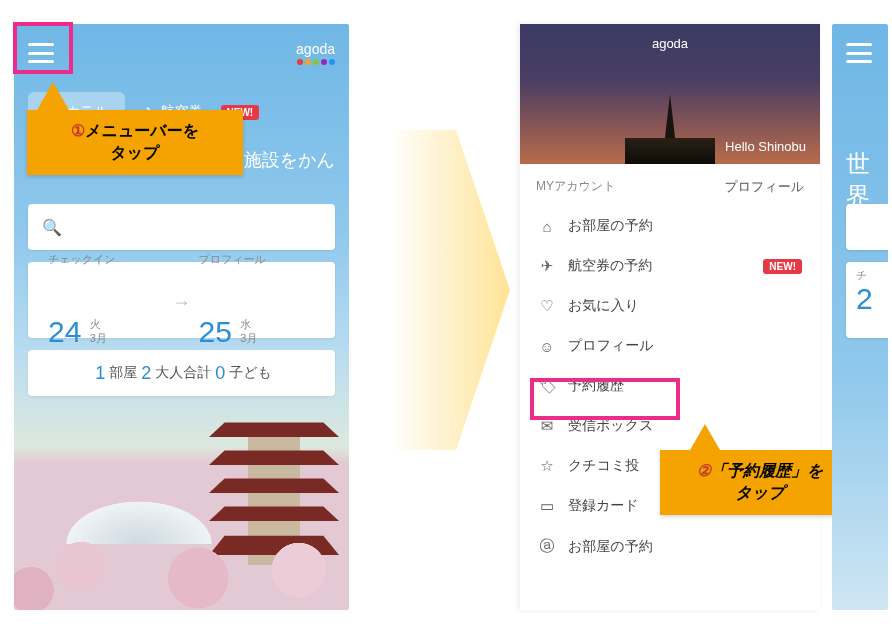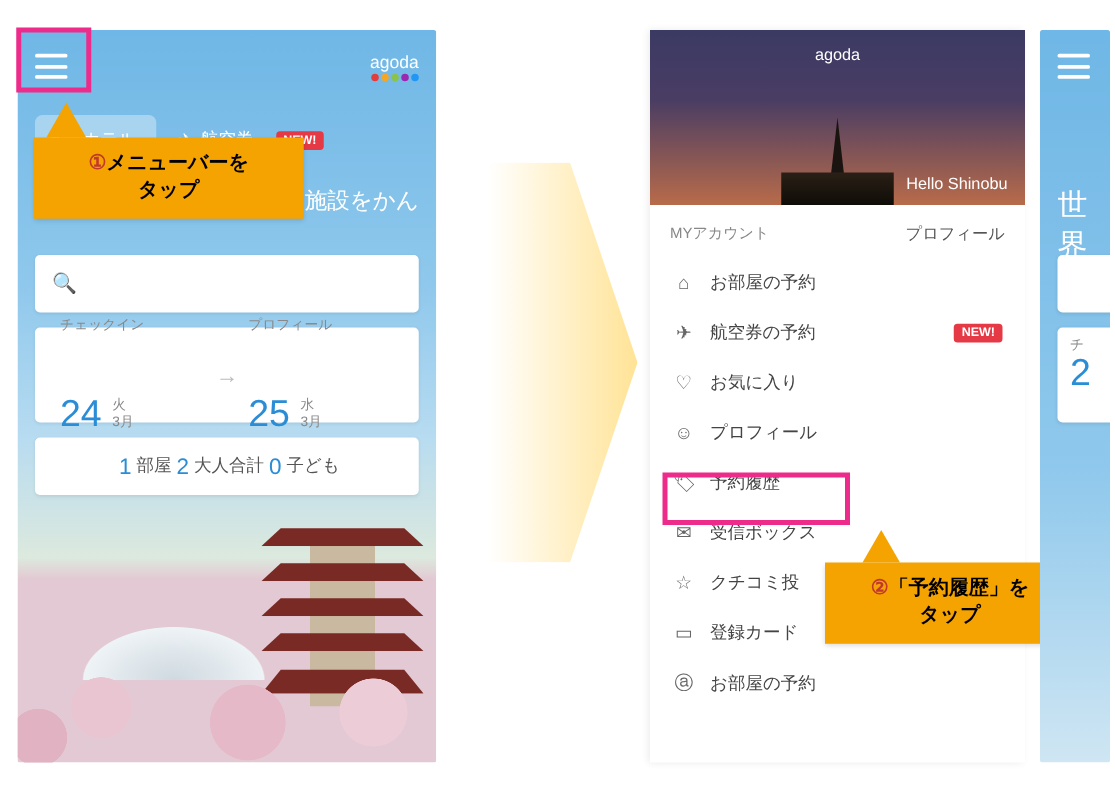--- a/index.html
+++ b/index.html
@@ -98,21 +98,21 @@
     position:absolute; background:#f4a300; color:#000; font-size:16px; font-weight:600;
     text-align:center; padding:10px 24px; line-height:1.4;
     box-shadow:0 2px 4px rgba(0,0,0,.15);
   }
   .callout .num{color:#c0392b; font-weight:700;}
   .co1{ left:27px; top:110px; width:216px;}
   .co1::before{
     content:""; position:absolute; top:-28px; left:10px;
     border:16px solid transparent; border-bottom:28px solid #f4a300; border-top:none;
   }
-  .co2{ left:660px; top:450px; width:200px;}
+  .co2{ left:660px; top:450px; width:200px;font-style:italic;}
   .co2::before{
     content:""; position:absolute; top:-26px; left:30px;
     border:15px solid transparent; border-bottom:26px solid #f4a300; border-top:none;
   }
   .pinkbox1{position:absolute; left:13px; top:22px; width:60px; height:52px; border:4px solid #ec2b8a; pointer-events:none;}
   .pinkbox2{position:absolute; left:530px; top:378px; width:150px; height:42px; border:4px solid #ec2b8a; pointer-events:none;}
 
   
   .bigarrow{
     position:absolute; left:390px; top:130px; width:120px; height:320px;

